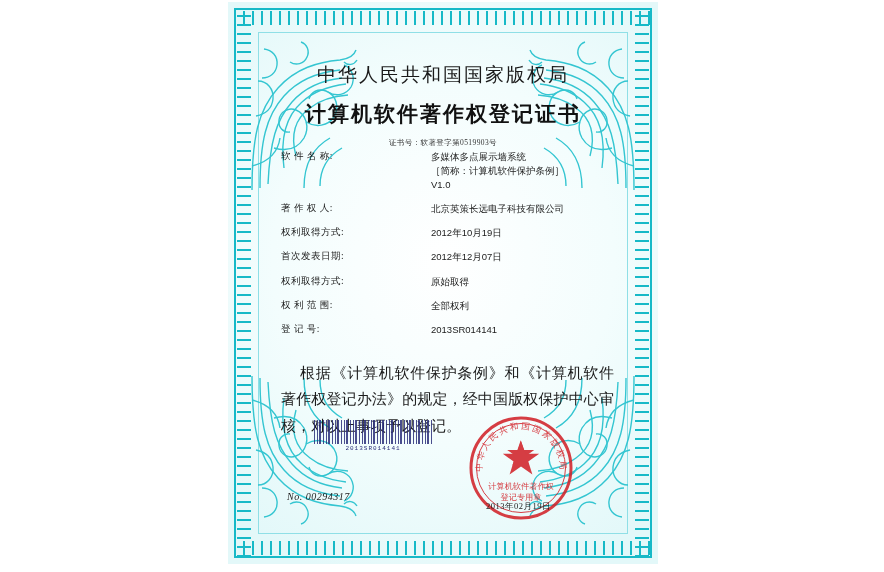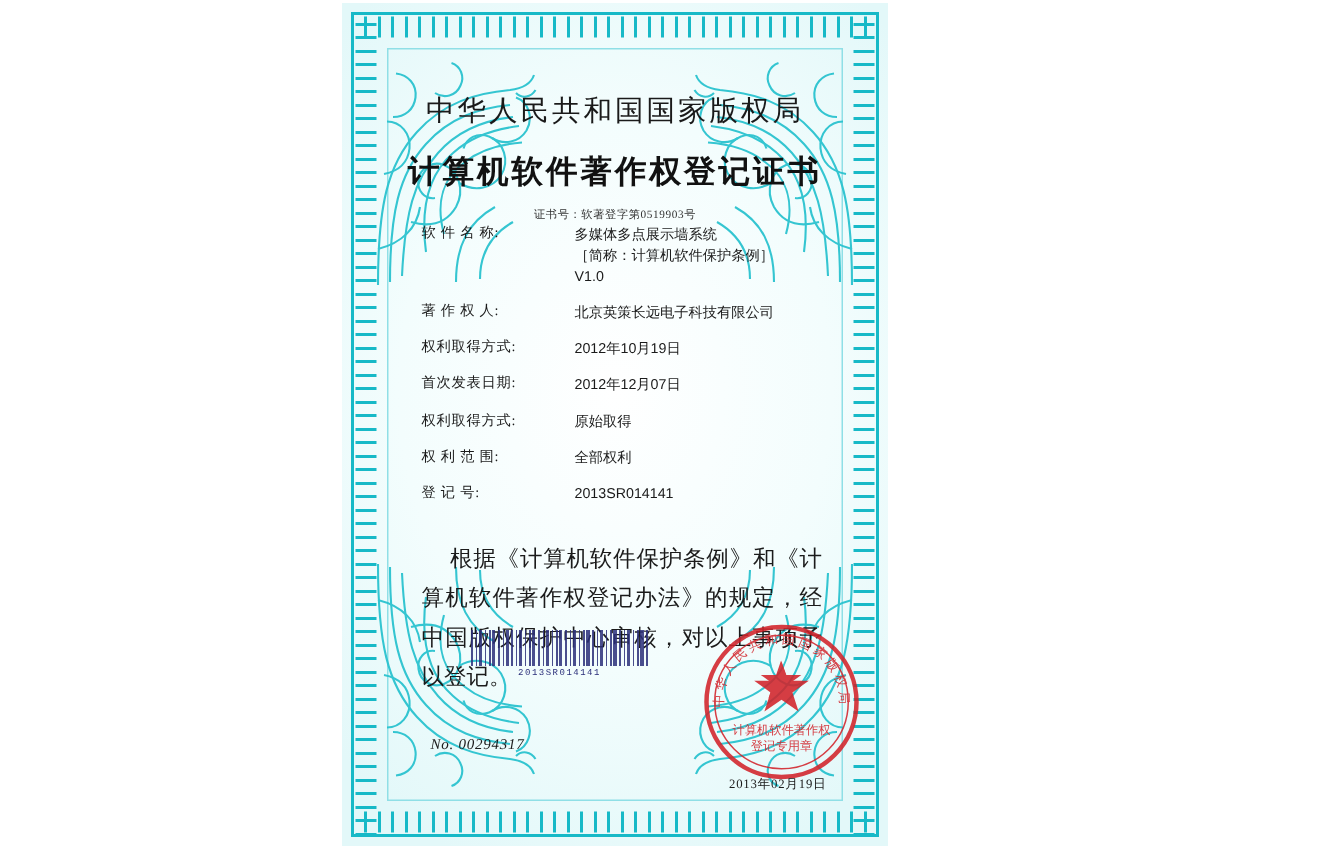--- a/index.html
+++ b/index.html
@@ -17,21 +17,21 @@
     position: relative;
     width: 884px;
     height: 572px;
     background: #ffffff;
   }
   
   .certificate {
     position: absolute;
     left: 228px;
     top: 2px;
-    width: 364px;
+    width: 430px;
     height: 562px;
     background: #f4fdfd;
     box-sizing: border-box;
   }
   
   .paper-tint {
     position: absolute;
     inset: 0;
     background:
       radial-gradient(ellipse 72% 60% at 50% 46%, #ffffff 0%, #f3fdfd 55%, #e3f8f9 100%);
@@ -134,20 +134,21 @@
     top: 148px;
     right: 40px;
   }
   .field-row {
     display: flex;
     align-items: flex-start;
     margin-bottom: 10.5px;
     font-size: 9.5px;
     color: #1b1b1b;
     line-height: 1.45;
+    gap: 48px;
   }
   .field-label {
     width: 92px;
     flex: 0 0 92px;
     letter-spacing: 0.5px;
     text-align: left;
     white-space: nowrap;
   }
   .field-value {
     flex: 1 1 auto;
@@ -217,21 +218,21 @@
     top: 489px;
     font-size: 10px;
     color: #1b1b1b;
     font-family: "Liberation Serif", serif;
     letter-spacing: 0.5px;
     font-style: italic;
   }
   .footer-date {
     position: absolute;
     left: 258px;
-    top: 515px;
+    top: 499px;
     font-size: 8.5px;
     color: #1b1b1b;
     letter-spacing: 0.5px;
   }
 </style>
 </head>
 <body>
 
 <div class="page">
 

